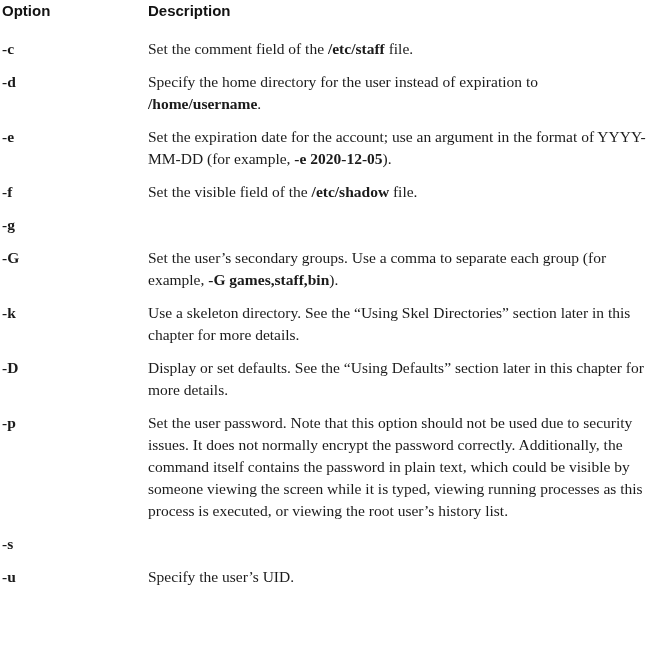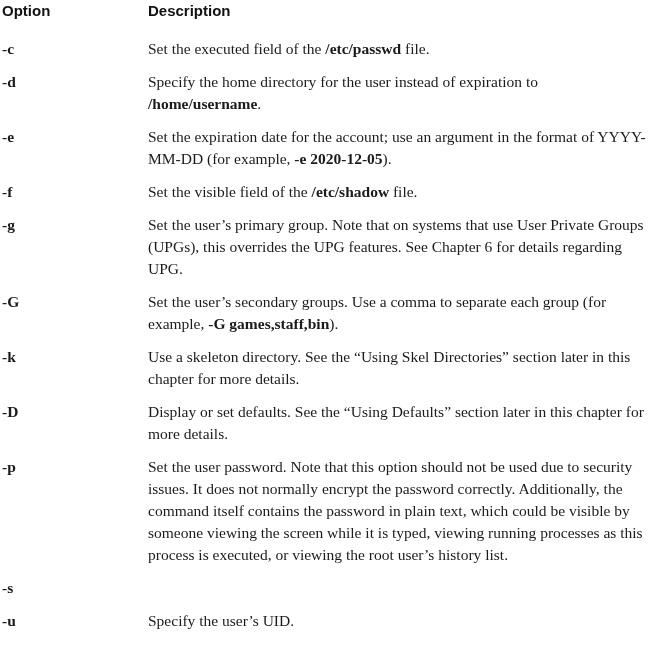--- a/index.html
+++ b/index.html
@@ -56,41 +56,40 @@
 <body>
 
 <div class="page">
   <div class="header-row">
     <div class="col-option">Option</div>
     <div class="col-desc">Description</div>
   </div>
   <div id="rows">
   <div class="row">
     <div class="col-option opt">-c</div>
-    <div class="col-desc desc"><span>Set the executed field of the </span><span class="b">/etc/passwd</span><span> file.</span></div>
+    <div class="col-desc desc"><span>Set the comment field of the </span><span class="b">/etc/staff</span><span> file.</span></div>
   </div>
 
   <div class="row">
     <div class="col-option opt">-d</div>
     <div class="col-desc desc"><span>Specify the home directory for the user instead of expiration to </span><span class="b">/home/</span><span class="b i">username</span><span>.</span></div>
   </div>
 
   <div class="row">
     <div class="col-option opt">-e</div>
     <div class="col-desc desc"><span>Set the expiration date for the account; use an argument in the format of YYYY-MM-DD (for example, </span><span class="b">-e 2020-12-05</span><span>).</span></div>
   </div>
 
   <div class="row">
     <div class="col-option opt">-f</div>
     <div class="col-desc desc"><span>Set the visible field of the </span><span class="b">/etc/shadow</span><span> file.</span></div>
   </div>
 
   <div class="row">
     <div class="col-option opt">-g</div>
-    <div class="col-desc desc"><span>Set the user’s primary group. Note that on systems that use User Private Groups (UPGs), this overrides the UPG features. See Chapter 6 for details regarding UPG.</span></div>
   </div>
 
   <div class="row">
     <div class="col-option opt">-G</div>
     <div class="col-desc desc"><span>Set the user’s secondary groups. Use a comma to separate each group (for example, </span><span class="b">-G games,staff,bin</span><span>).</span></div>
   </div>
 
   <div class="row">
     <div class="col-option opt">-k</div>
     <div class="col-desc desc"><span>Use a skeleton directory. See the “Using Skel Directories” section later in this chapter for more details.</span></div>

